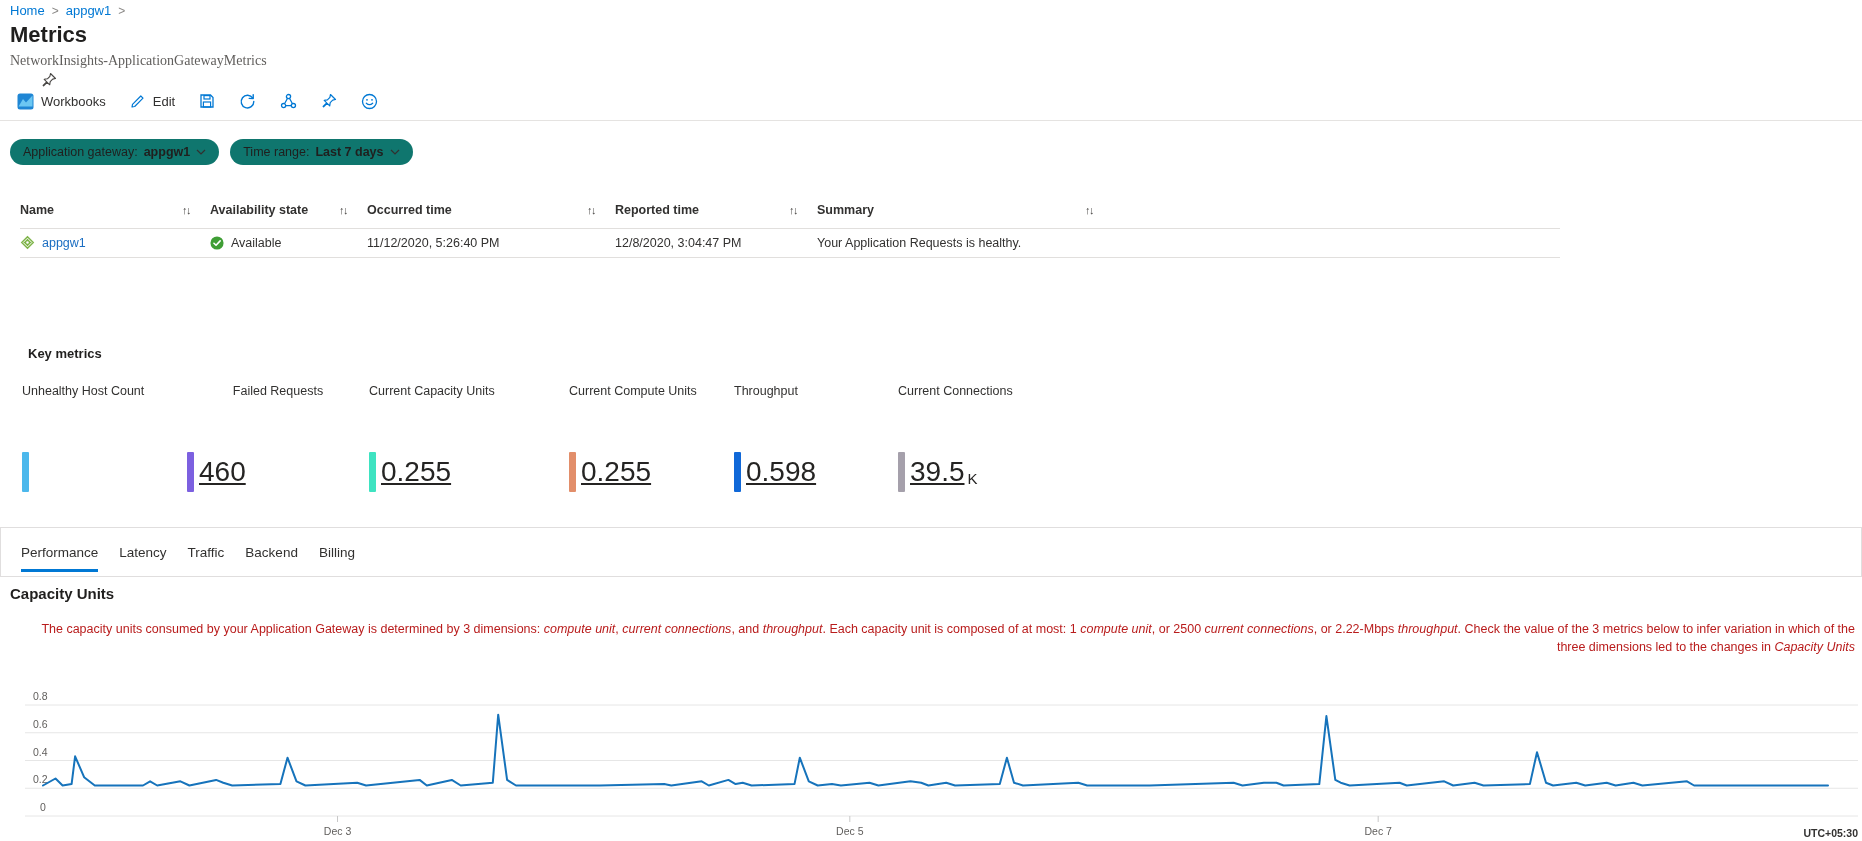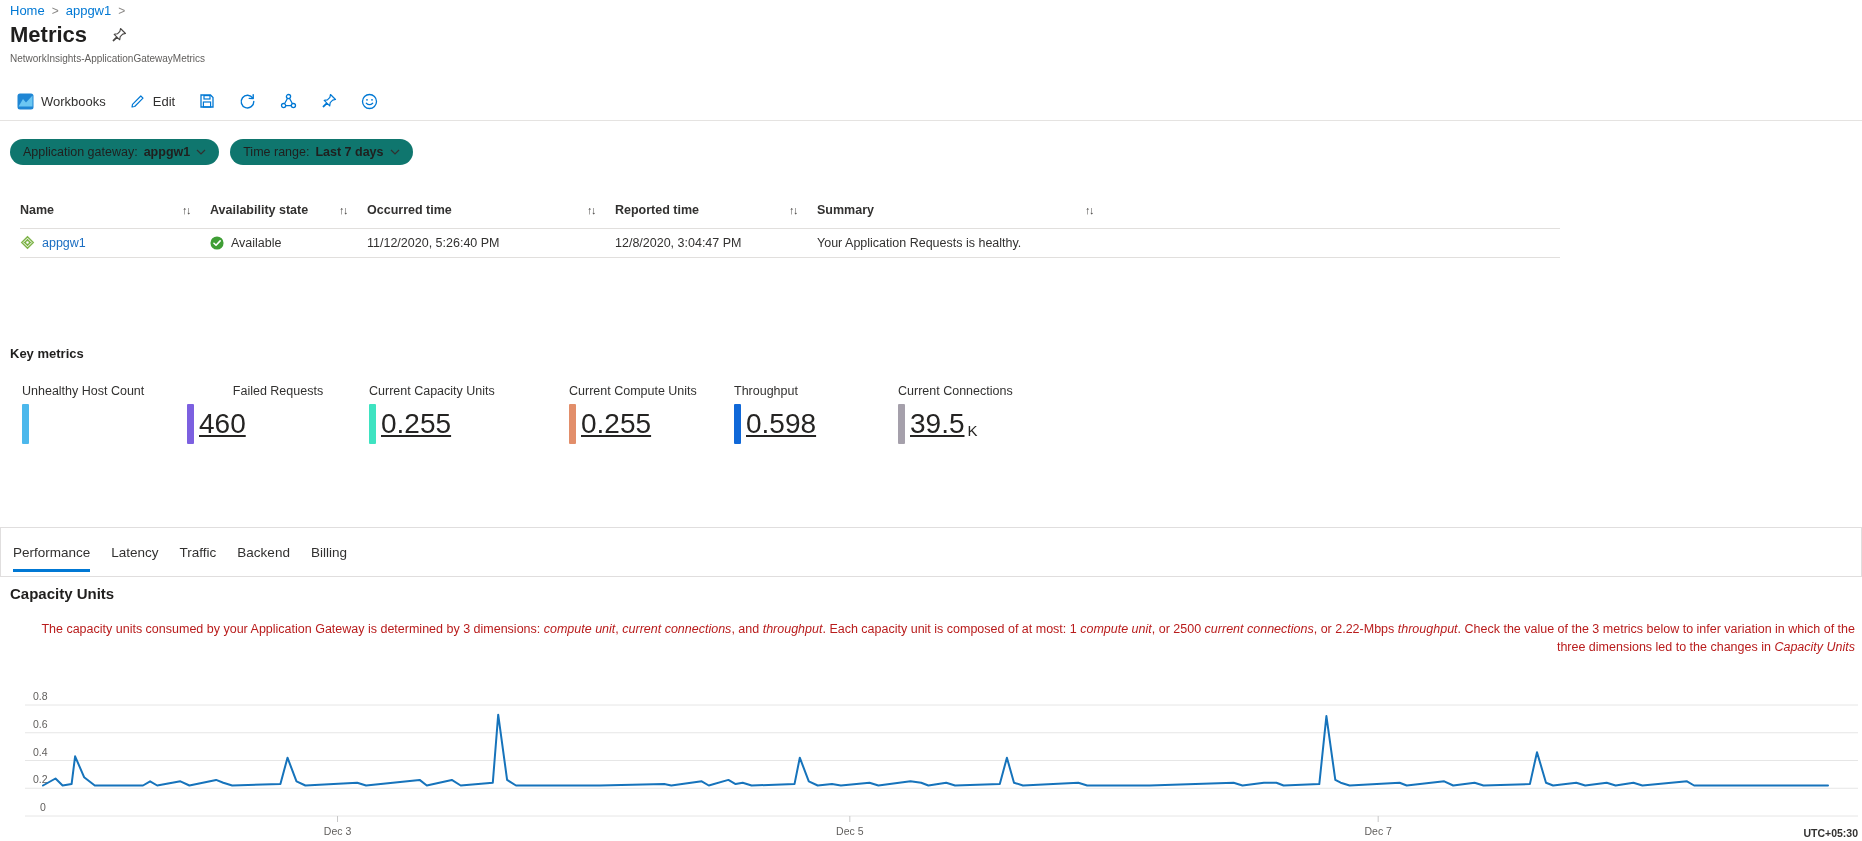--- a/index.html
+++ b/index.html
@@ -7,22 +7,22 @@
     font-family:"Liberation Sans", sans-serif; color:#323130; }
   .abs { position:absolute; }
 
   
   .breadcrumb { top:3px; left:10px; font-size:13px; display:flex; align-items:center; gap:7px; }
   .crumb-link { color:#0078d4; cursor:pointer; }
   .crumb-sep { color:#8a8886; font-size:12px; }
 
   
   .page-title { top:22px; left:10px; font-size:22px; font-weight:700; color:#201f1e;
-    display:flex; align-items:center; gap:24px; }
-  .subtitle { top:53px; left:10px; font-size:10px; color:#605e5c; }
+    display:flex; align-items:center; gap:24px;flex-direction:column; }
+  .subtitle { top:53px; left:10px; font-size:14px; color:#605e5c;font-family:Liberation Serif, serif; }
 
   
   .toolbar { top:88px; left:10px; display:flex; align-items:center; gap:10px; height:26px;text-align:center; }
   .tb-btn { display:flex; align-items:center; gap:7px; padding:3px 7px; font-size:13px;
     color:#323130; cursor:pointer; border-radius:2px; }
   .tb-btn svg { display:block; }
   .toolbar-divider { top:120px; left:0; width:1862px; border-top:1px solid #e5e3e1; }
 
   
   .filters { top:139px; left:10px; display:flex; gap:11px; }
@@ -34,35 +34,35 @@
   .grid { top:192px; left:20px; width:1540px; border-collapse:collapse; table-layout:fixed; }
   .grid th { height:36px; border-bottom:1px solid #e1dfdd; font-weight:600; font-size:12.5px;
     text-align:left; vertical-align:middle; padding-right:20px; }
   .grid th .th-inner { display:flex; justify-content:space-between; align-items:center; }
   .sort { font-size:11px; color:#484644; letter-spacing:-1.5px; font-weight:400; }
   .grid td { height:29px; border-bottom:1px solid #e1dfdd; font-size:12.5px; vertical-align:middle; }
   .cell-flex { display:flex; align-items:center; gap:7px; }
   .res-link { color:#1b6ec2; cursor:pointer; }
 
   
-  .km-heading { top:346px; left:10px; font-size:13px; font-weight:700; color:#201f1e; }
+  .km-heading { top:346px; left:28px; font-size:13px; font-weight:700; color:#201f1e; }
   .km-cards { top:384px; left:22px; display:flex; }
-  .metric-card { display:flex; flex-direction:column; }
+  .metric-card { display:flex; flex-direction:column;gap:48px; }
   .metric-card:nth-child(1){width:165px;} .metric-card:nth-child(2){width:182px;text-align:center;}
   .metric-card:nth-child(3){width:200px;} .metric-card:nth-child(4){width:165px;}
   .metric-card:nth-child(5){width:164px;} .metric-card:nth-child(6){width:200px;}
   .m-label { font-size:12.5px; color:#323130; margin-bottom:6px; }
   .m-row { display:flex; align-items:stretch; height:40px; }
   .m-bar { width:7px; border-radius:1px; margin-right:5px; }
   .m-value { font-size:28px; color:#252423; line-height:40px; font-weight:400;text-decoration:underline; }
   .m-suffix { font-size:15px; color:#252423; align-self:flex-end; margin:0 0 5px 3px; font-weight:400; }
 
   
   .tabs-box { top:527px; left:0; width:1862px; height:50px; border:1px solid #e0dede; }
-  .tabs { display:flex; gap:21px; padding-left:12px; height:100%; align-items:center; }
+  .tabs { display:flex; gap:21px; padding-left:20px; height:100%; align-items:center; }
   .tab { font-size:13.5px; color:#323130; cursor:pointer; position:relative; padding:5px 0; }
   .tab.selected::after { content:""; position:absolute; left:0; right:0; bottom:-7px;
     height:2.5px; background:#0078d4; }
 
   
   .section-heading { top:585px; left:10px; font-size:15px; font-weight:700; color:#201f1e; }
   .section-desc { top:620px; left:10px; width:1845px; font-size:12.5px; line-height:18px; color:#b91c1c;text-align:right; }
 
   
   #chart { top:685px; left:0; }

